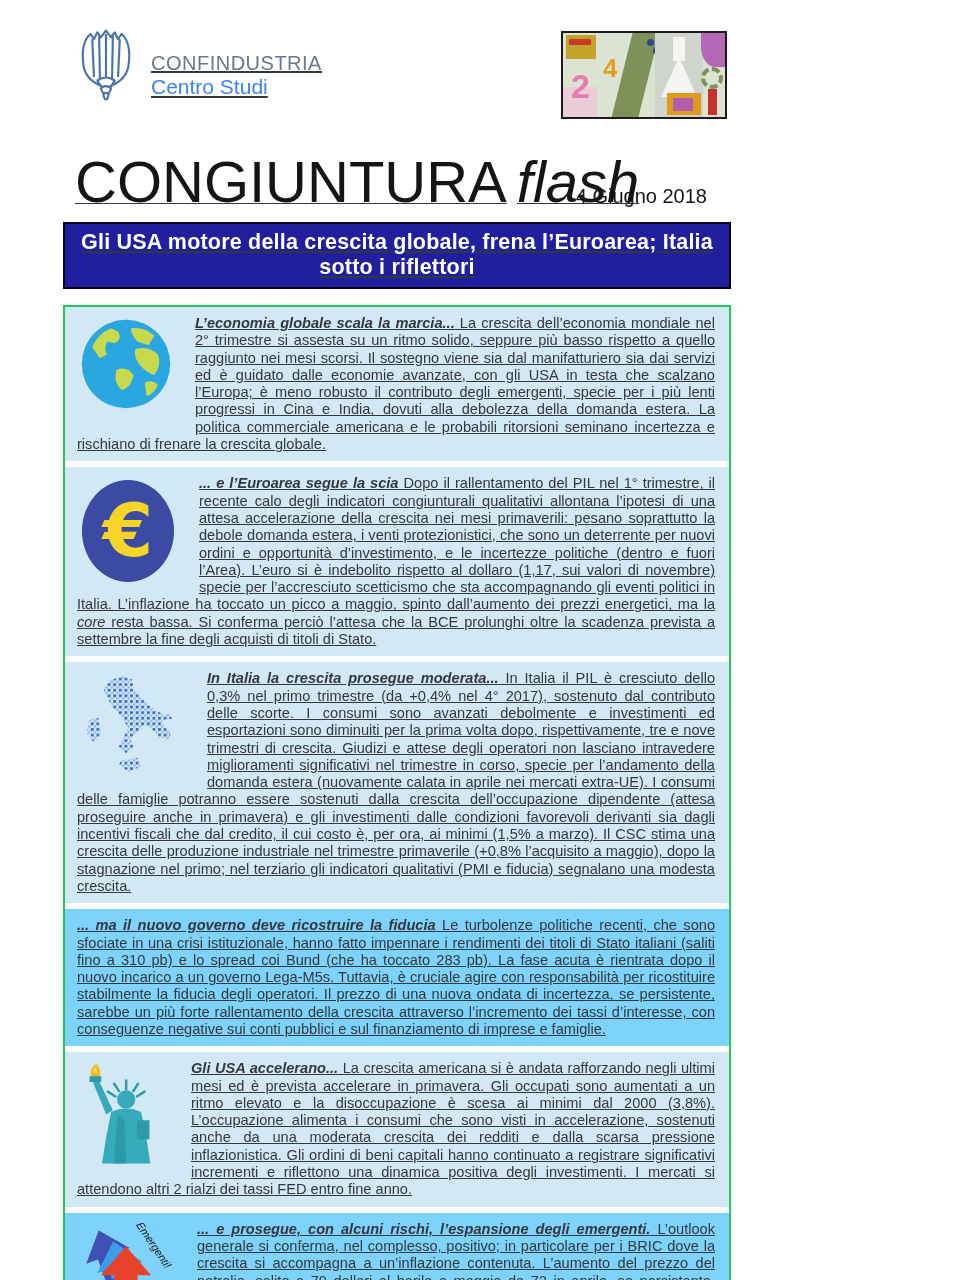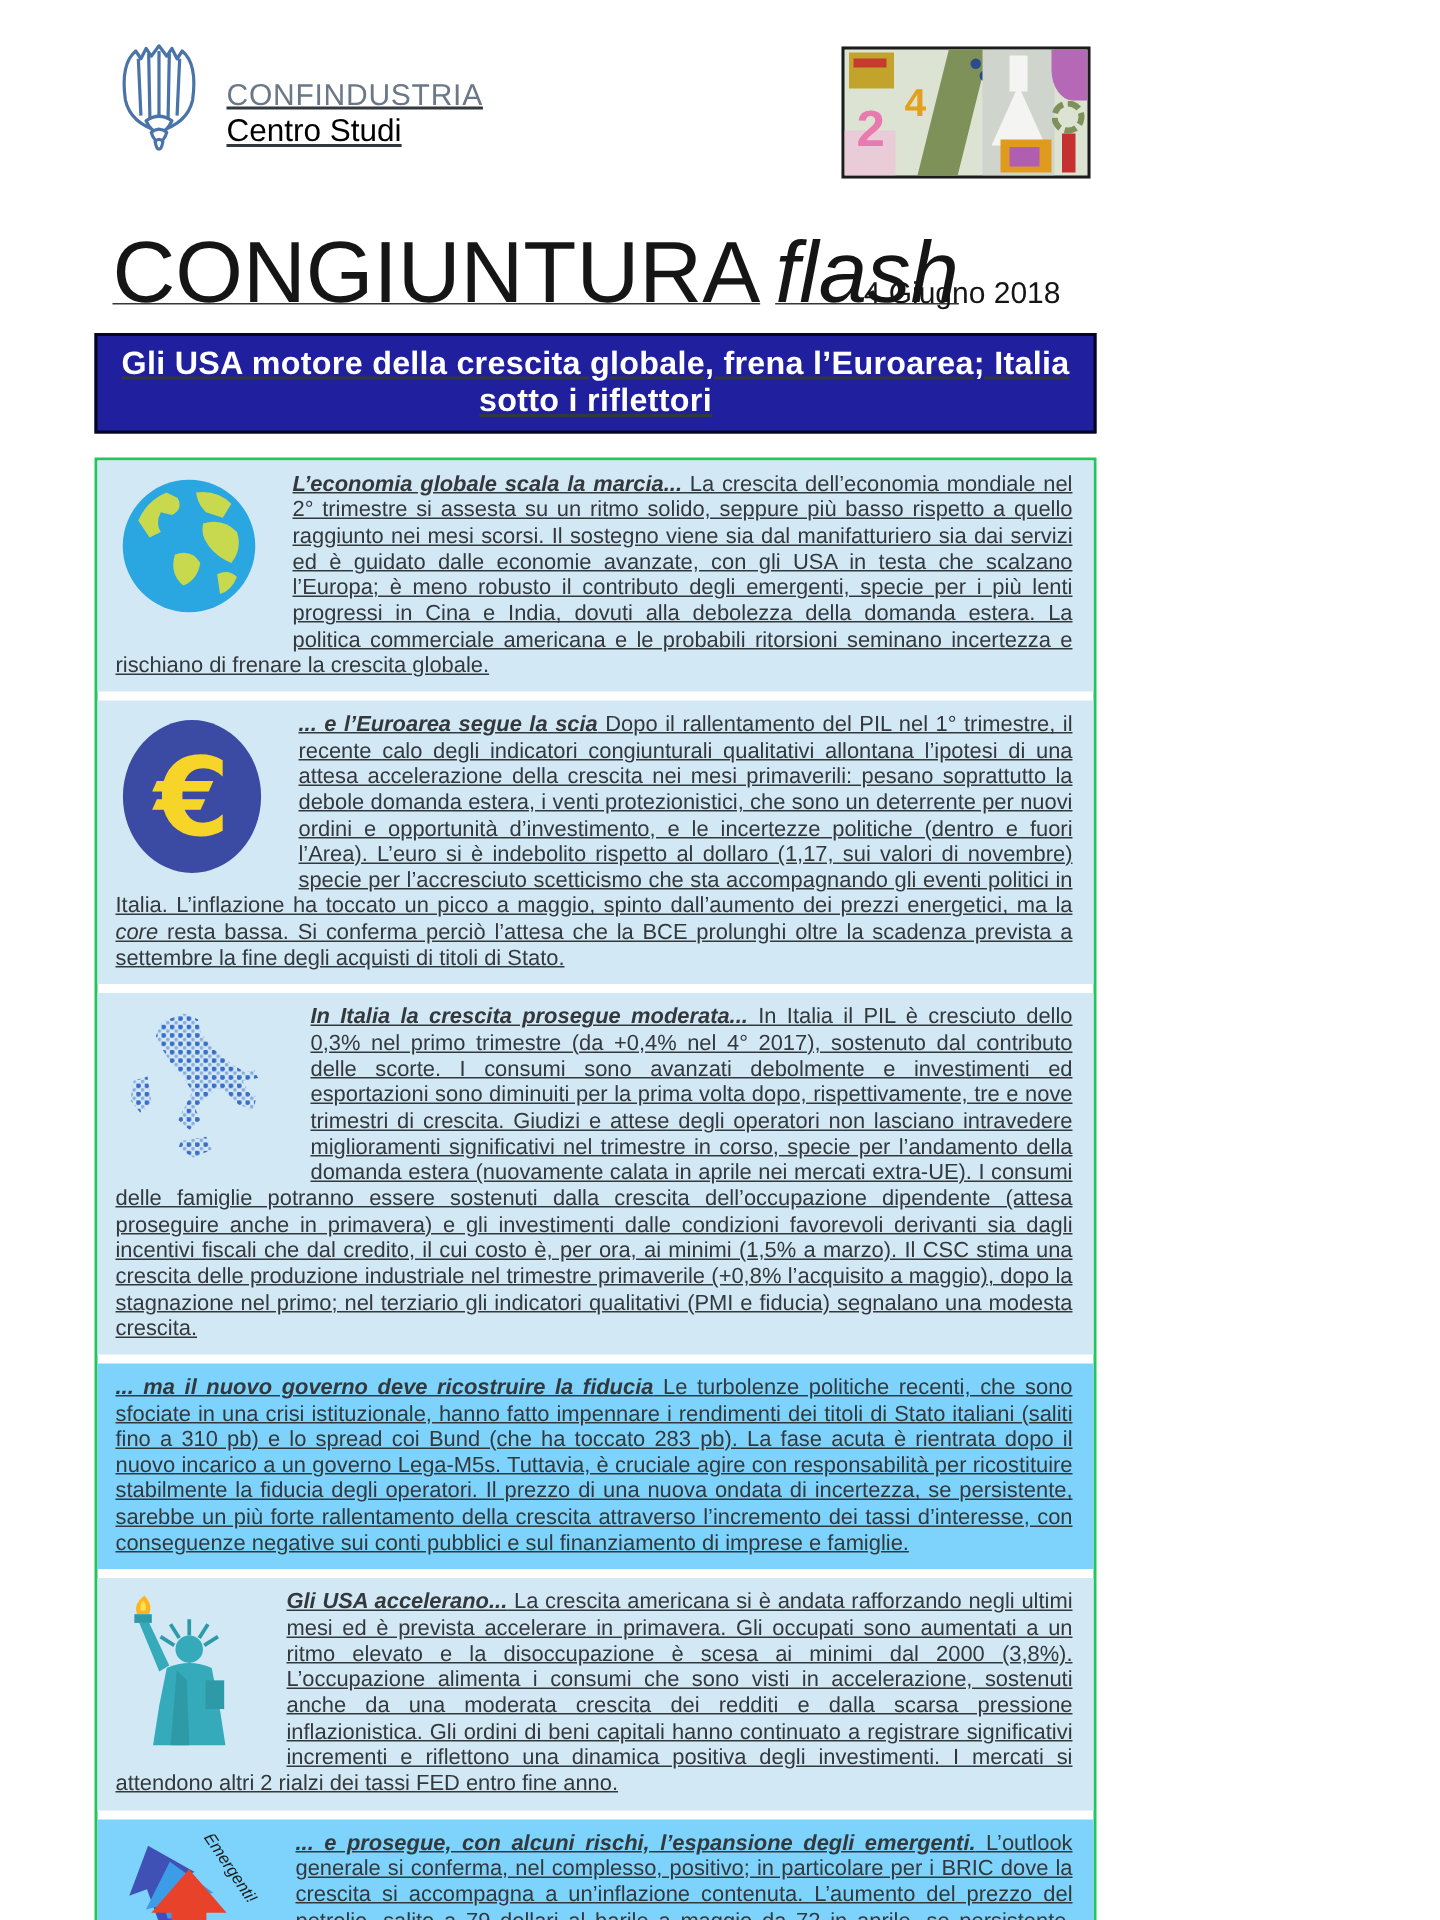--- a/index.html
+++ b/index.html
@@ -4,21 +4,21 @@
 <style>
   html,body{margin:0;padding:0;background:#ffffff;}
   body{width:960px;font-family:"Liberation Sans", sans-serif;color:#33383d;}
   .page{width:794px;min-height:1280px;position:relative;background:#fff;text-decoration:underline;}
 
   
   .header{padding:26px 65px 0 75px;height:92px;position:relative;}
   .logo{display:flex;align-items:center;gap:14px;}
   .logo-text{line-height:1.15;padding-top:18px;}
   .logo-org{display:block;font-size:20px;letter-spacing:0.5px;color:#6b7888;}
-  .logo-unit{display:block;font-size:21px;color:#000000;}
+  .logo-unit{display:block;font-size:21px;color:#3b82f6;}
   .cover-art{position:absolute;right:67px;top:31px;width:162px;height:84px;
              border:2px solid #1c1c1c;background:#dde3d2;overflow:hidden;}
   .ca{position:absolute;}
   .ca-olive-sq{left:3px;top:2px;width:30px;height:24px;background:#c2a32b;}
   .ca-zig{left:6px;top:6px;width:22px;height:6px;background:#c73a2e;}
   .ca-pink-blk{left:0;bottom:0;width:34px;height:30px;background:#e9ccd8;}
   .ca-num2{left:8px;top:36px;font-size:34px;font-weight:bold;color:#e87ab0;line-height:1;}
   .ca-num4{left:40px;top:22px;font-size:26px;font-weight:bold;color:#e3a01f;line-height:1;}
   .ca-band{left:58px;top:-12px;width:26px;height:120px;background:#7d9159;transform:rotate(14deg);}
   .ca-dot{width:7px;height:7px;border-radius:50%;background:#2d4a8a;}

